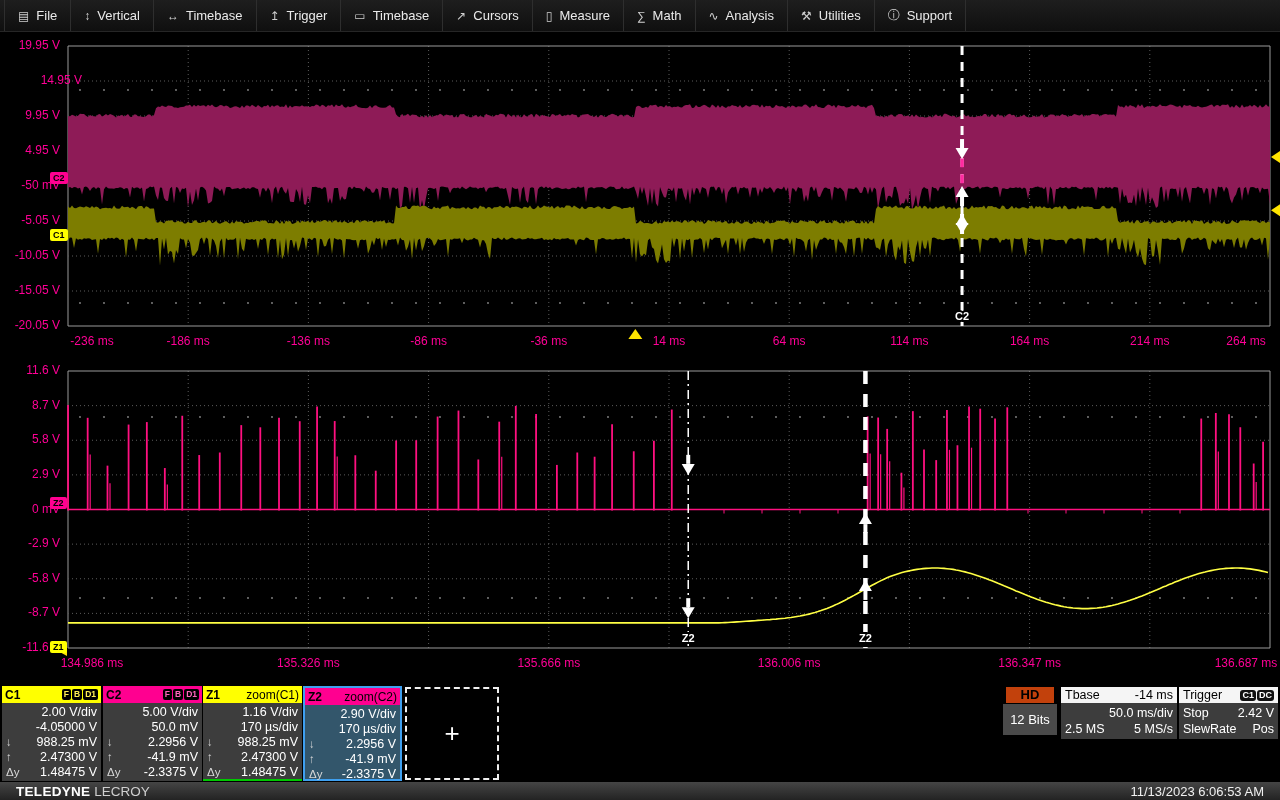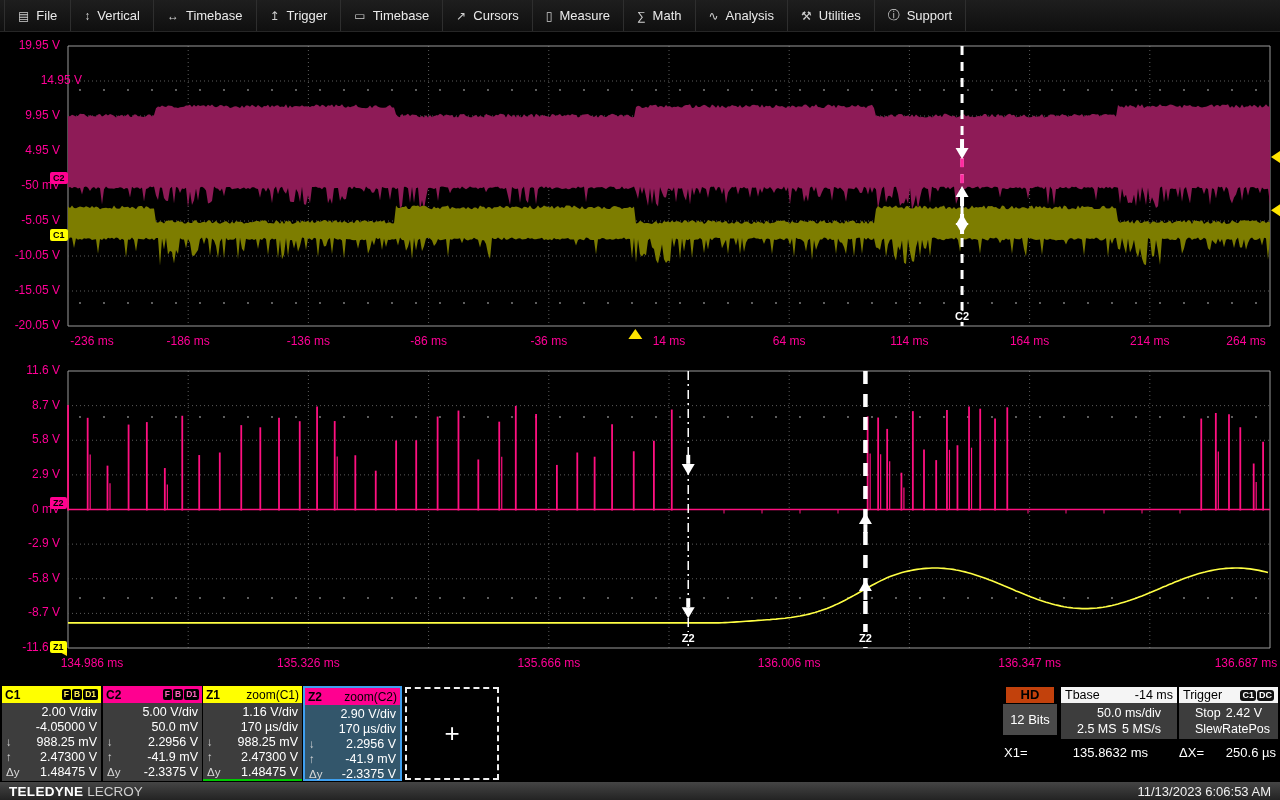--- a/index.html
+++ b/index.html
@@ -25,29 +25,29 @@
   .chv{flex:1;text-align:right;}
   .sel{background:#33566b;border:2px solid #3fa0f0;}
   .z1b{border-bottom:2px solid #00c800;}
   .addbox{position:absolute;left:405px;top:687px;width:94px;height:93px;border:2px dashed #f0f0f0;box-sizing:border-box;
           display:flex;align-items:center;justify-content:center;color:#fff;font-size:26px;font-weight:300;}
   .hdbox{position:absolute;left:1003px;top:687px;width:54px;}
   .hdhead{margin:0 3px;background:#c2410c;color:#000;font-weight:bold;text-align:center;font-size:13px;height:16px;line-height:16px;}
   .hdbody{margin-top:1px;background:#4a4a4a;color:#fff;text-align:center;font-size:13px;height:31px;line-height:31px;}
   .tbbox{position:absolute;left:1061px;top:687px;width:116px;font-size:12.5px;border-radius:8px;}
   .tbhead{background:#f5f5f5;color:#000;height:16px;display:flex;justify-content:space-between;align-items:center;padding:0 4px;}
-  .tbbody{background:#3d3d3d;height:36px;padding:2px 16px;box-sizing:border-box;}
+  .tbbody{background:#3d3d3d;height:36px;padding:2px 4px;box-sizing:border-box;}
   .tbrow{display:flex;justify-content:space-between;height:16px;align-items:center;}
   .trbox{position:absolute;left:1179px;top:687px;width:99px;font-size:12.5px;}
   .trbadge{background:#111;color:#fff;font-size:9px;font-weight:bold;border-radius:3px;padding:0 2px;height:11px;line-height:11px;}
   .xrows{position:absolute;left:1004px;top:743px;width:272px;font-size:13px;color:#fff;}
   .xr{display:flex;height:18px;align-items:center;}
   .xl{width:40px;}.xv{width:104px;text-align:right;}.xl2{width:56px;text-align:right;}.xv2{flex:1;text-align:right;}
   .statusbar{position:absolute;left:0;top:782px;width:1280px;height:18px;background:linear-gradient(#454545,#232323);
-             display:flex;justify-content:space-between;align-items:center;padding:0 9px;box-sizing:border-box;font-size:13.5px;}
+             display:flex;justify-content:space-between;align-items:center;padding:0 16px;box-sizing:border-box;font-size:13.5px;}
   .brand b{font-weight:bold;letter-spacing:0.3px;}
   .brand span{color:#cfcfcf;font-weight:normal;}
   .datetime{font-size:13px;color:#f0f0f0;}
   .tri-left{position:absolute;width:0;height:0;border-top:5px solid transparent;border-bottom:5px solid transparent;border-right:9px solid #ffe400;z-index:6;}
 </style>
 </head>
 <body>
 
 <nav class="menubar" id="menubar">
     <div class="menu-item">
@@ -260,26 +260,20 @@
         <span>2.42 V</span>
       </div>
     <div class="tbrow">
         <span>SlewRate</span>
         <span>Pos</span>
       </div>
   </div>
 </div>
 
 <div class="xrows">
-  <div class="xr">
-    <span class="xl">X1=</span>
-    <span class="xv">135.8632 ms</span>
-    <span class="xl2">ΔX=</span>
-    <span class="xv2">250.6 µs</span>
-  </div>
 </div>
 
 <div class="statusbar">
   <span class="brand"><b>TELEDYNE</b> <span>LECROY</span></span>
   <span class="datetime">11/13/2023 6:06:53 AM</span>
 </div>
 
 <div class="tri-left" style="left:58px;top:646px"></div>
 
 <svg width="1216" height="304" style="position:absolute;left:68px;top:46px;overflow:visible">

